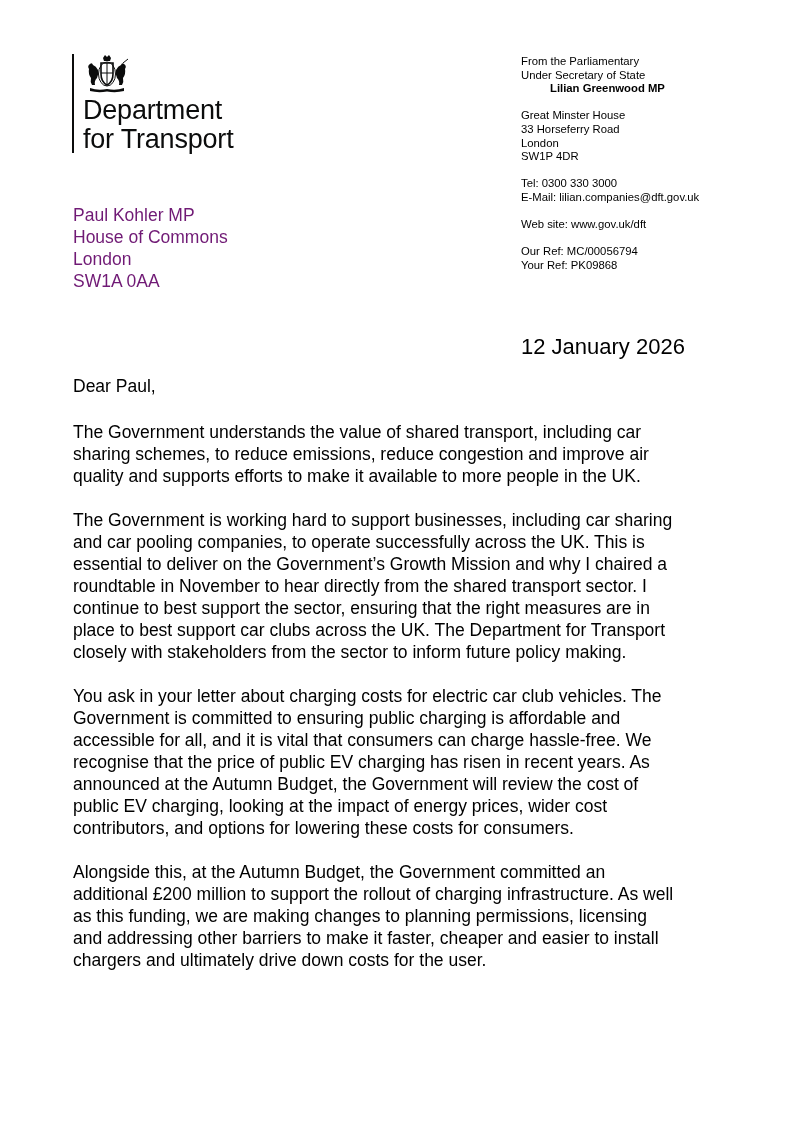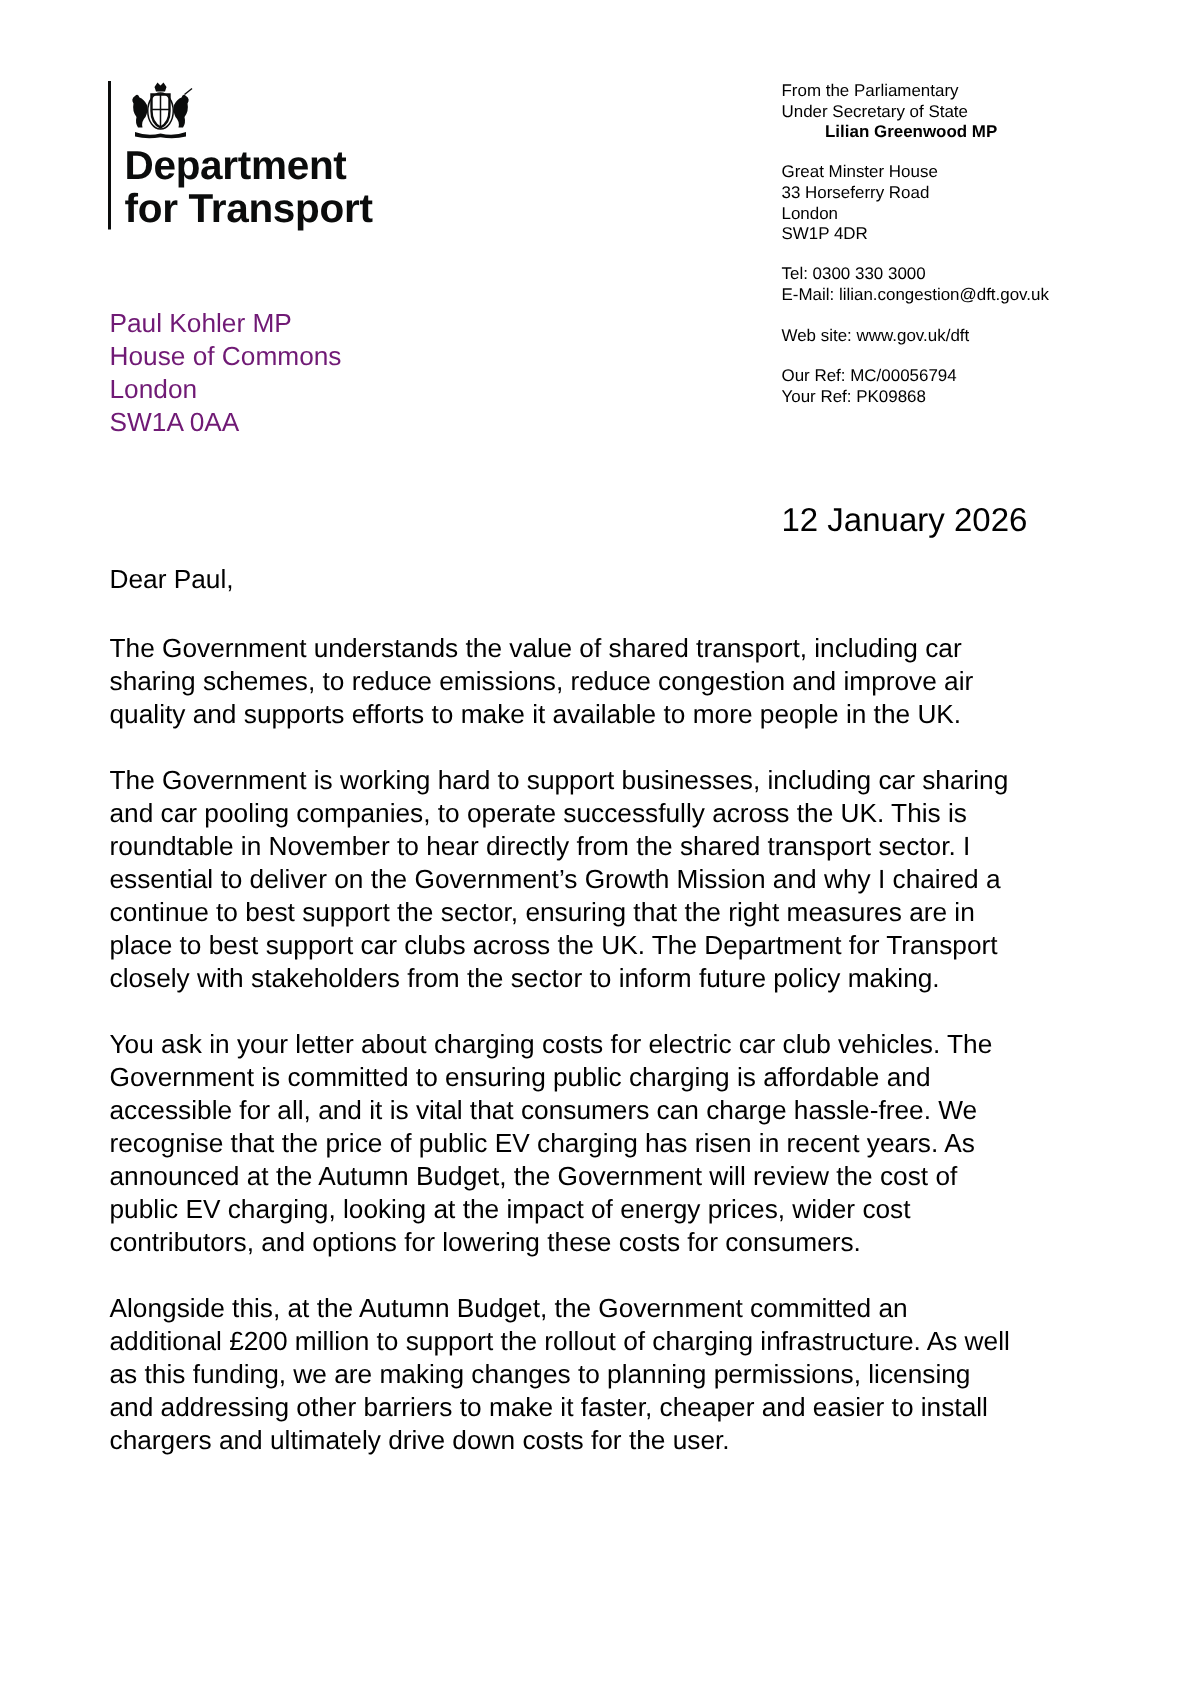--- a/index.html
+++ b/index.html
@@ -1,19 +1,19 @@
 <!DOCTYPE html>
 <html><head>
 <meta charset="utf-8">
 <style>
   html, body { margin: 0; padding: 0; background: #ffffff; }
   body { width: 797px; height: 1131px; position: relative; overflow: hidden; color: #0b0c0c; font-family: "Liberation Sans", sans-serif; }
   .logo-rule { position: absolute; left: 72px; top: 54px; width: 2px; height: 99px; background: #0b0c0c; }
   .crest { position: absolute; left: 84px; top: 54px; width: 46px; height: 40px; }
-  .logo-text { position: absolute; left: 83px; top: 96px; font-size: 27px; line-height: 29px; letter-spacing: -0.2px; color: #0b0c0c; font-weight: bold; }
+  .logo-text { position: absolute; left: 83px; top: 96px; font-size: 27px; line-height: 29px; letter-spacing: -0.2px; color: #0b0c0c; }
   .logo-text div { white-space: nowrap; }
   .sender { position: absolute; left: 521px; top: 55px; font-size: 11.3px; line-height: 13.6px; color: #000; }
   .sender .bold { font-weight: bold; padding-left: 29px; }
   .sender .gap { height: 13.6px; }
   .recipient { position: absolute; left: 73px; top: 204px; font-size: 17.5px; line-height: 22px; color: #701a75; }
   .date { position: absolute; left: 521px; top: 334px; font-size: 22px; color: #000; }
   .salutation { position: absolute; left: 73px; top: 376px; font-size: 17.5px; color: #000; }
   .body { position: absolute; left: 73px; top: 421px; width: 660px; font-size: 17.5px; line-height: 22px; color: #000; }
   .body p { margin: 0 0 22px 0; }
   .body .line { display: block; white-space: nowrap; }
@@ -49,21 +49,21 @@
   <div>From the Parliamentary</div>
   <div>Under Secretary of State</div>
   <div class="bold">Lilian Greenwood MP</div>
   <div class="gap"></div>
   <div>Great Minster House</div>
   <div>33 Horseferry Road</div>
   <div>London</div>
   <div>SW1P 4DR</div>
   <div class="gap"></div>
   <div>Tel: 0300 330 3000</div>
-  <div>E-Mail: lilian.congestion@dft.gov.uk</div>
+  <div>E-Mail: lilian.companies@dft.gov.uk</div>
   <div class="gap"></div>
   <div>Web site: www.gov.uk/dft</div>
   <div class="gap"></div>
   <div>Our Ref: MC/00056794</div>
   <div>Your Ref: PK09868</div>
 </div>
 
 <div class="recipient">
   <div>Paul Kohler MP</div>
   <div>House of Commons</div>
@@ -77,22 +77,22 @@
 
 <div class="body" id="letter-body">
     <p>
       <span class="line">The Government understands the value of shared transport, including car</span>
       <span class="line">sharing schemes, to reduce emissions, reduce congestion and improve air</span>
       <span class="line">quality and supports efforts to make it available to more people in the UK.</span>
     </p>
     <p>
       <span class="line">The Government is working hard to support businesses, including car sharing</span>
       <span class="line">and car pooling companies, to operate successfully across the UK. This is</span>
+      <span class="line">essential to deliver on the Government’s Growth Mission and why I chaired a</span>
       <span class="line">roundtable in November to hear directly from the shared transport sector. I</span>
-      <span class="line">essential to deliver on the Government’s Growth Mission and why I chaired a</span>
       <span class="line">continue to best support the sector, ensuring that the right measures are in</span>
       <span class="line">place to best support car clubs across the UK. The Department for Transport</span>
       <span class="line">closely with stakeholders from the sector to inform future policy making.</span>
     </p>
     <p>
       <span class="line">You ask in your letter about charging costs for electric car club vehicles. The</span>
       <span class="line">Government is committed to ensuring public charging is affordable and</span>
       <span class="line">accessible for all, and it is vital that consumers can charge hassle-free. We</span>
       <span class="line">recognise that the price of public EV charging has risen in recent years. As</span>
       <span class="line">announced at the Autumn Budget, the Government will review the cost of</span>

